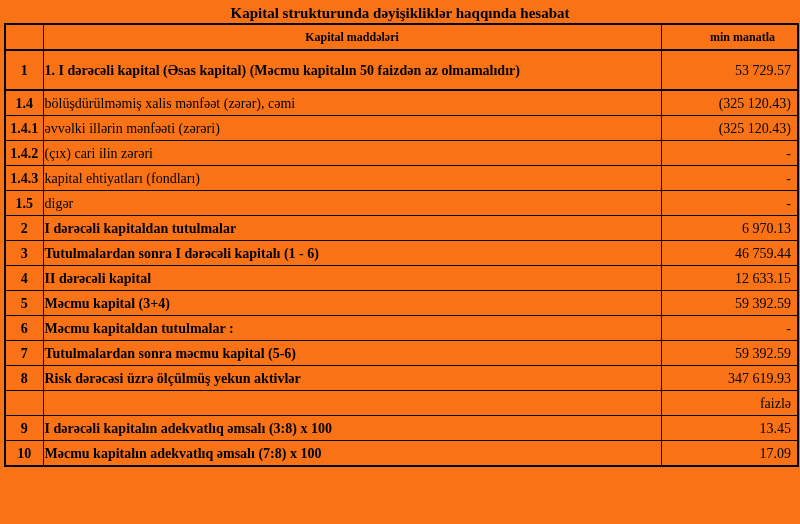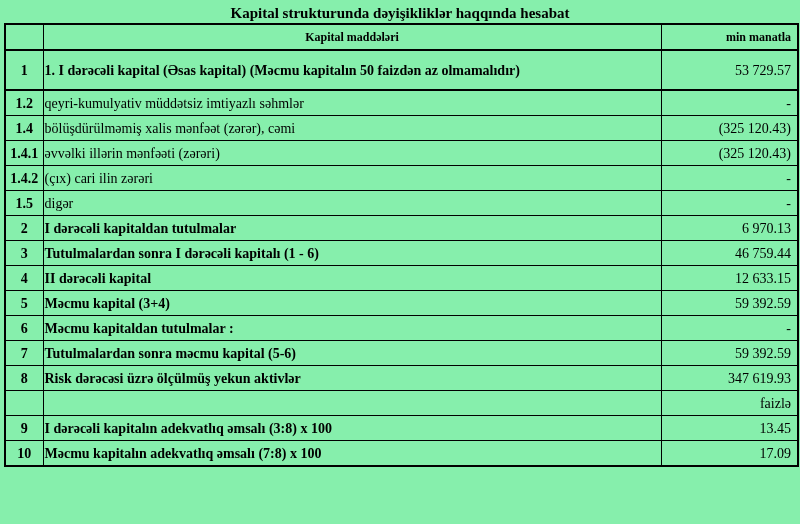--- a/index.html
+++ b/index.html
@@ -6,21 +6,21 @@
     margin: 0;
     padding: 0;
     background: #ffffff;
     color: #000000;
     font-family: "Liberation Serif", serif;
   }
   .page {
     width: 800px;
     height: 524px;
     box-sizing: border-box;
-    background: #86efac;
+    background: #f97316;
     overflow: hidden;
   }
   .title {
     text-align: center;
     font-weight: bold;
     font-size: 15px;
     padding-top: 4px;
     height: 19px;
     line-height: 19px;
   }
@@ -39,21 +39,21 @@
     vertical-align: middle;
     overflow: hidden;
   }
   thead th {
     height: 22px;
     font-size: 12px;
     font-weight: bold;
     border-bottom: 2px solid #000;
   }
   th.items-head { text-align: center; }
-  th.unit-head  { text-align: right; padding-right: 6px; margin-left: 32px; }
+  th.unit-head  { text-align: right; padding-right: 22px; margin-left: 32px; }
   tbody td {
     height: 22px;
     font-size: 14px;
     line-height: 15px;
   }
   td.no {
     text-align: center;
     font-weight: bold;
     padding: 0 1px;
   }
@@ -88,37 +88,37 @@
         <th class="unit-head">min manatla</th>
       </tr>
     </thead>
     <tbody>
       <tr class="bold tall">
         <td class="no">1</td>
         <td class="label">1. I dərəcəli kapital (Əsas kapital) (Məcmu kapitalın 50 faizdən  az olmamalıdır)</td>
         <td class="value">53 729.57</td>
       </tr>
       <tr>
-        <td class="no">1.2</td>
-        <td class="label">qeyri-kumulyativ müddətsiz imtiyazlı səhmlər</td>
-        <td class="value">-</td>
-      </tr>
-      <tr>
         <td class="no">1.4</td>
         <td class="label">bölüşdürülməmiş xalis mənfəət (zərər), cəmi</td>
         <td class="value">(325 120.43)</td>
       </tr>
       <tr>
         <td class="no">1.4.1</td>
         <td class="label">əvvəlki illərin mənfəəti (zərəri)</td>
         <td class="value">(325 120.43)</td>
       </tr>
       <tr>
         <td class="no">1.4.2</td>
         <td class="label">(çıx) cari ilin zərəri</td>
+        <td class="value">-</td>
+      </tr>
+      <tr>
+        <td class="no">1.4.3</td>
+        <td class="label">kapital ehtiyatları (fondları)</td>
         <td class="value">-</td>
       </tr>
       <tr>
         <td class="no">1.5</td>
         <td class="label">digər</td>
         <td class="value">-</td>
       </tr>
       <tr class="bold">
         <td class="no">2</td>
         <td class="label">I dərəcəli kapitaldan  tutulmalar</td>

